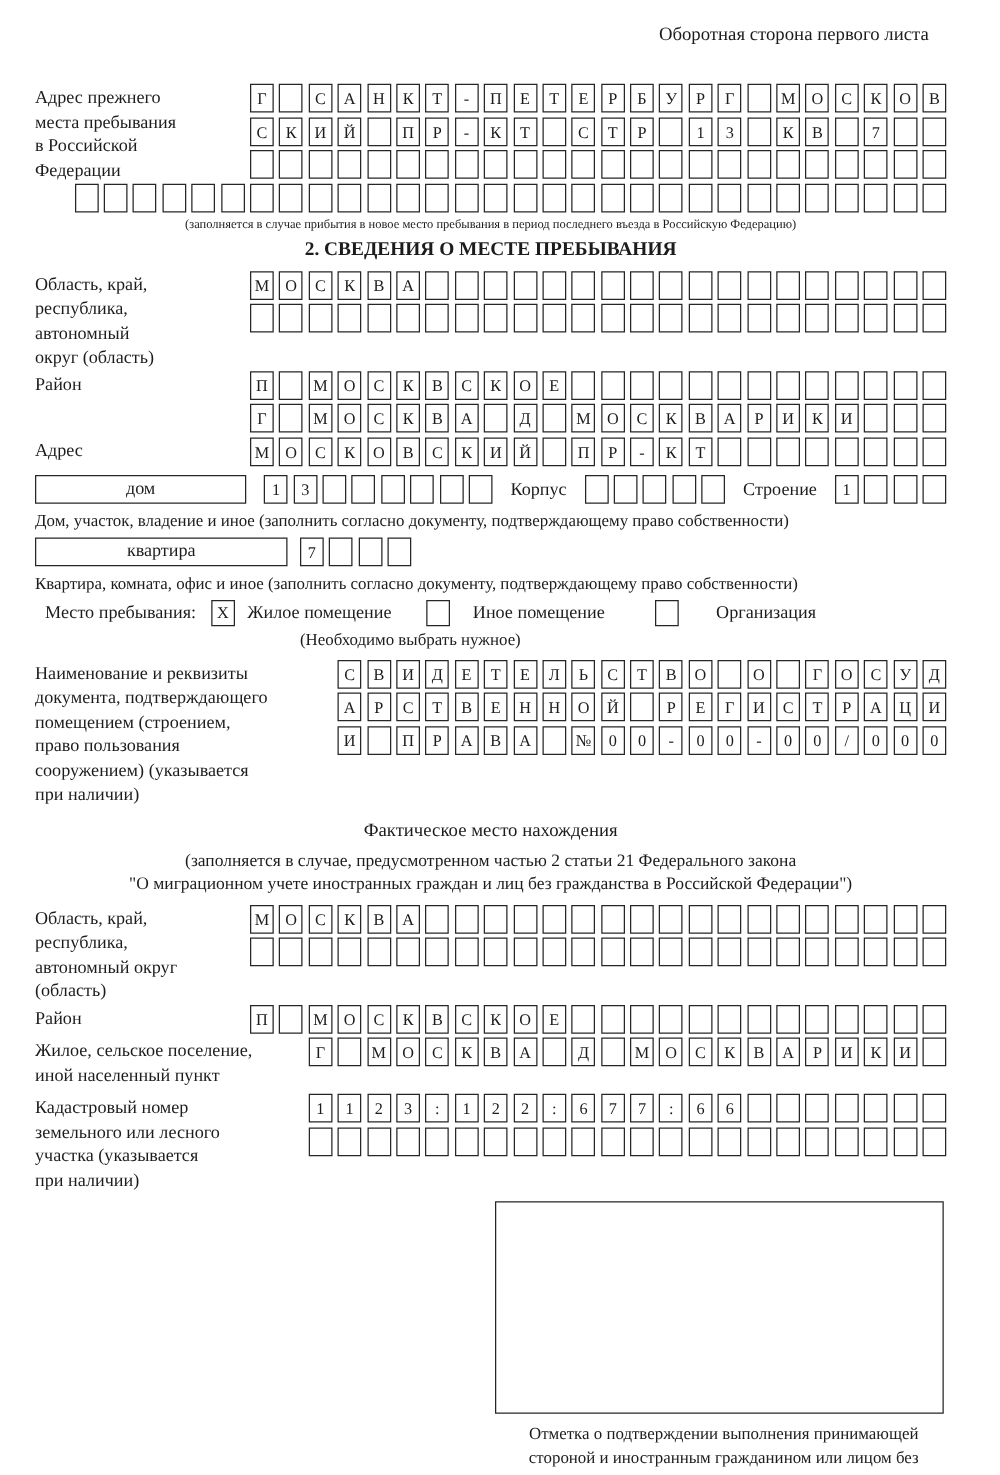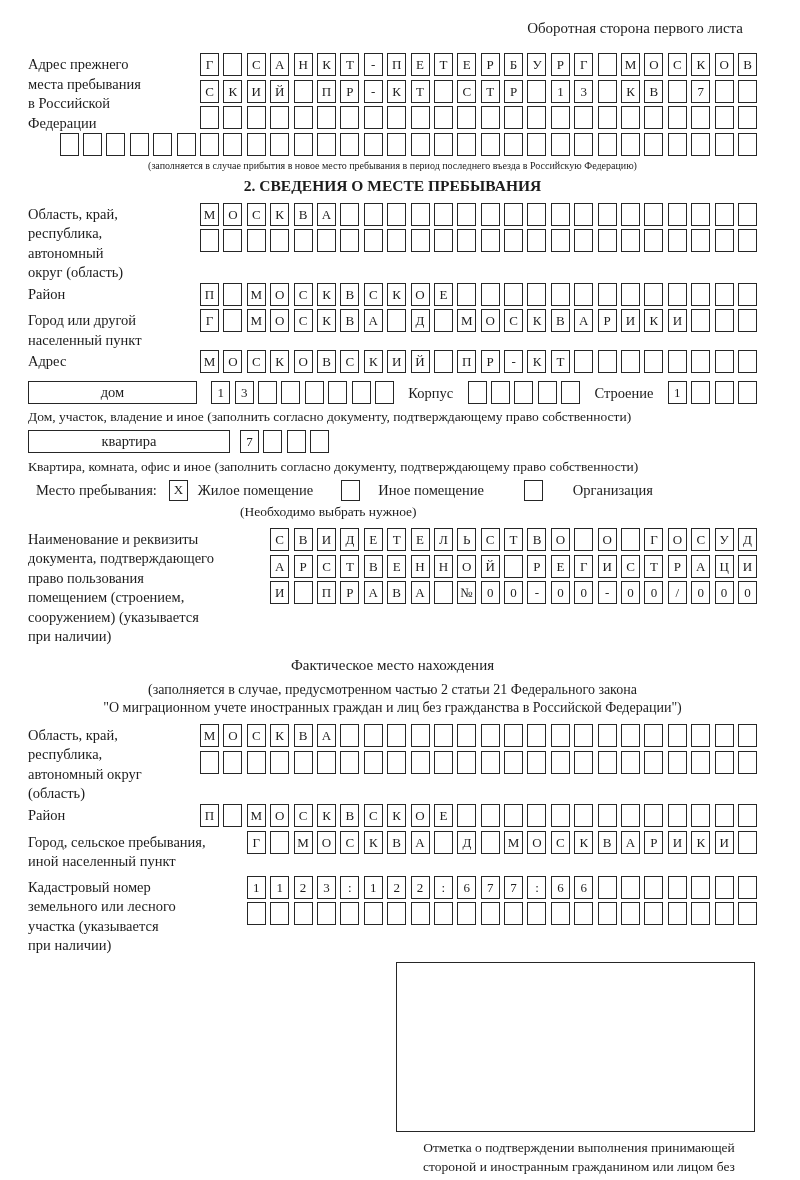--- a/index.html
+++ b/index.html
@@ -1,18 +1,18 @@
 <!DOCTYPE html>
 <html><head>
 <meta charset="utf-8">
 <style>
   html,body{margin:0;padding:0;background:#fff;}
   body{width:800px;height:1180px;color:#1c1c1c;font-family:"Liberation Serif",serif;overflow:hidden;}
   .page{padding:16px 43px 0 28px;width:729px;}
-  .header-note{text-align:right;font-size:15px;margin:4px 14px 16px 0;}
+  .header-note{text-align:right;font-size:15px;margin:4px 14px 30px 0;}
   .frow{display:flex;align-items:flex-start;}
   .flabel{flex-shrink:0;font-size:14.5px;line-height:19.5px;padding-top:2px;}
   .w145{width:145px;} .w195{width:195px;} .w218{width:218px;}
   .fgrid{flex:1;min-width:0;}
   .cellrow{display:flex;gap:4.4px;justify-content:flex-end;margin-bottom:3.6px;}
   .cellrow .cell{width:17px;height:21px;flex:0 0 17px;border:1.5px solid #262626;
     display:flex;align-items:center;justify-content:center;
     font-size:13px;line-height:1;overflow:hidden;}
   .note{font-size:10px;text-align:center;margin:1px 0 4px 0;}
   .section-title{font-weight:bold;font-size:15.5px;text-align:center;margin:6px 0 8px 0;}
@@ -251,24 +251,20 @@
           <div class="cell"></div>
           <div class="cell"></div>
           <div class="cell"></div>
           <div class="cell"></div>
           <div class="cell"></div>
         </div>
       </div>
   </div>
 
   <div class="frow">
-    <div class="flabel w145">
-        <div>Город или другой</div>
-        <div>населенный пункт</div>
-      </div>
     <div class="fgrid">
         <div class="cellrow">
           <div class="cell">Г</div>
           <div class="cell"></div>
           <div class="cell">М</div>
           <div class="cell">О</div>
           <div class="cell">С</div>
           <div class="cell">К</div>
           <div class="cell">В</div>
           <div class="cell">А</div>
@@ -373,22 +369,22 @@
     <span>Иное помещение</span>
     <span class="checkbox" style="margin:0 30px 0 40px;"></span>
     <span>Организация</span>
   </div>
   <div class="stay-note">(Необходимо выбрать нужное)</div>
 
   <div class="frow">
     <div class="flabel w218">
         <div>Наименование и реквизиты</div>
         <div>документа, подтверждающего</div>
+        <div>помещением (строением,</div>
         <div>право пользования</div>
-        <div>помещением (строением,</div>
         <div>сооружением) (указывается</div>
         <div>при наличии)</div>
       </div>
     <div class="fgrid">
       <div class="cellrow">
           <div class="cell">С</div>
           <div class="cell">В</div>
           <div class="cell">И</div>
           <div class="cell">Д</div>
           <div class="cell">Е</div>
@@ -552,21 +548,21 @@
           <div class="cell"></div>
           <div class="cell"></div>
           <div class="cell"></div>
           <div class="cell"></div>
         </div>
       </div>
   </div>
 
   <div class="frow">
     <div class="flabel w195">
-        <div>Город, сельское пребывания,</div>
+        <div>Жилое, сельское поселение,</div>
         <div>иной населенный пункт</div>
       </div>
     <div class="fgrid">
         <div class="cellrow">
           <div class="cell">Г</div>
           <div class="cell"></div>
           <div class="cell">М</div>
           <div class="cell">О</div>
           <div class="cell">С</div>
           <div class="cell">К</div>

